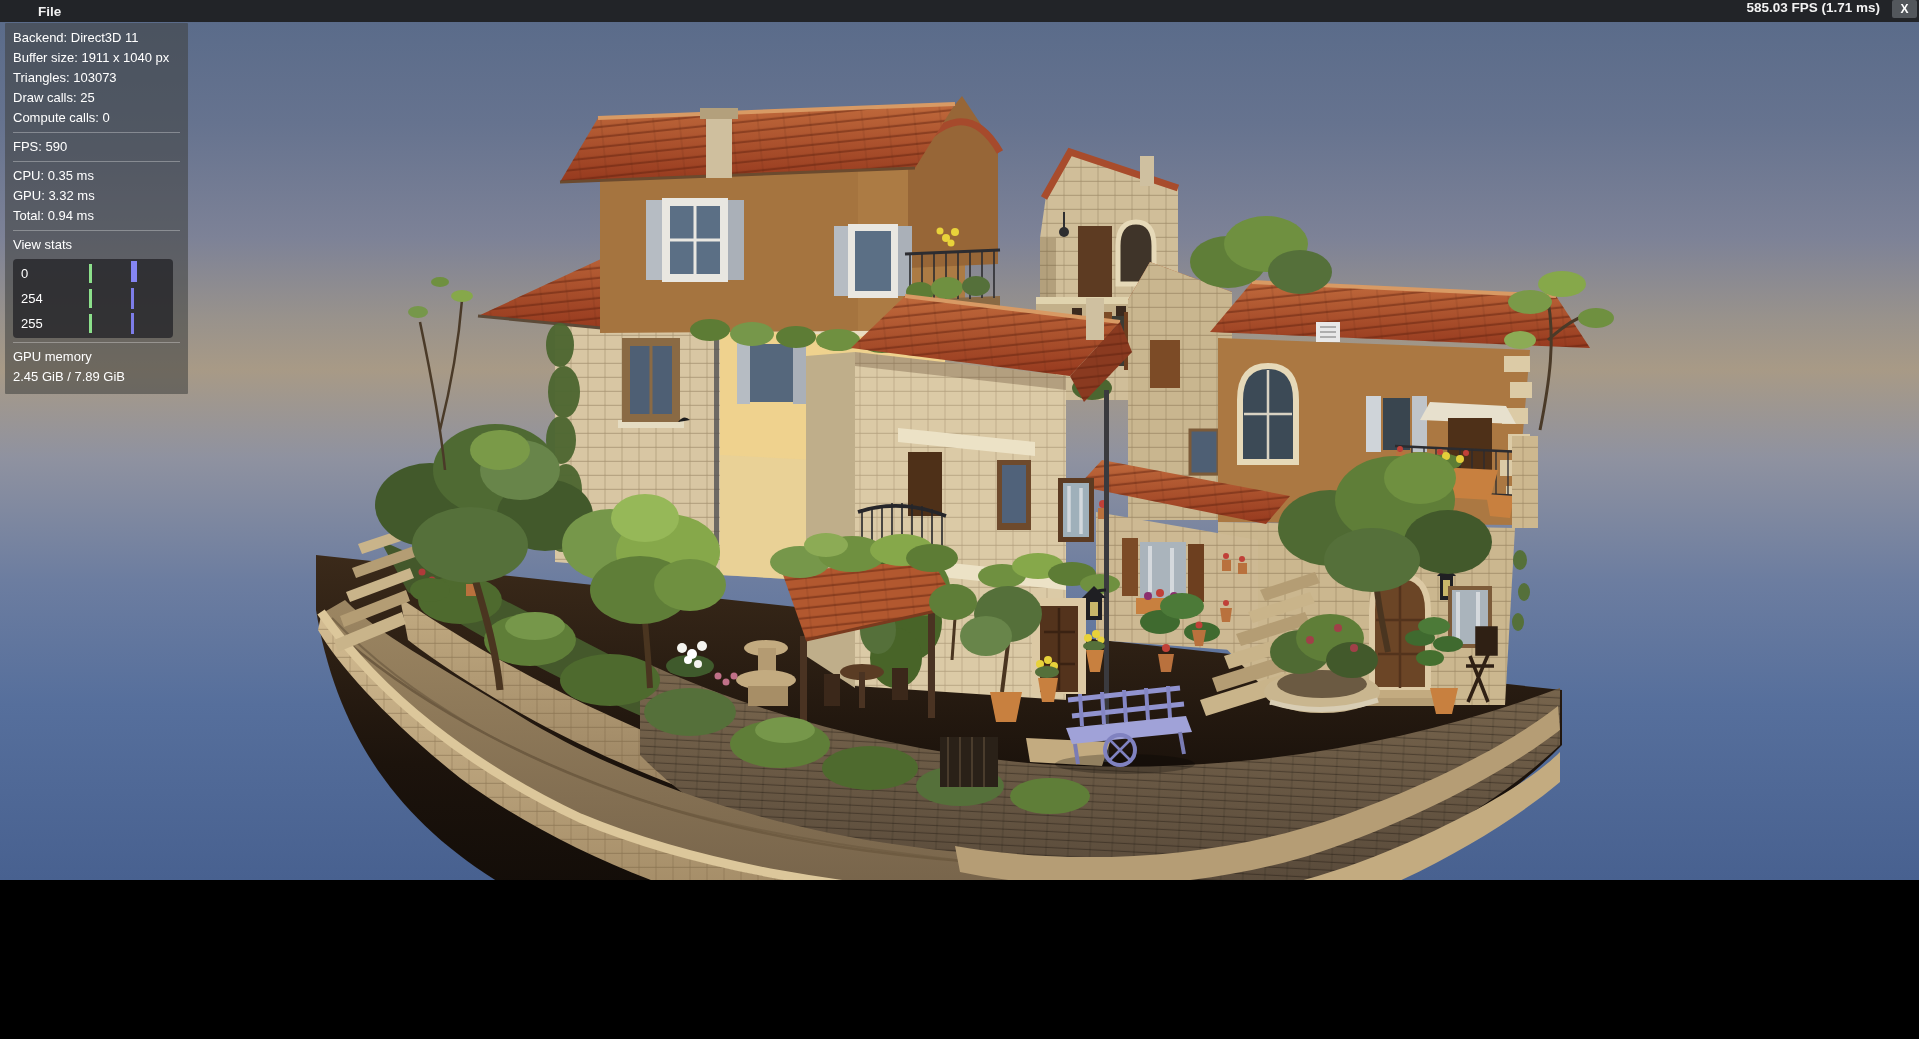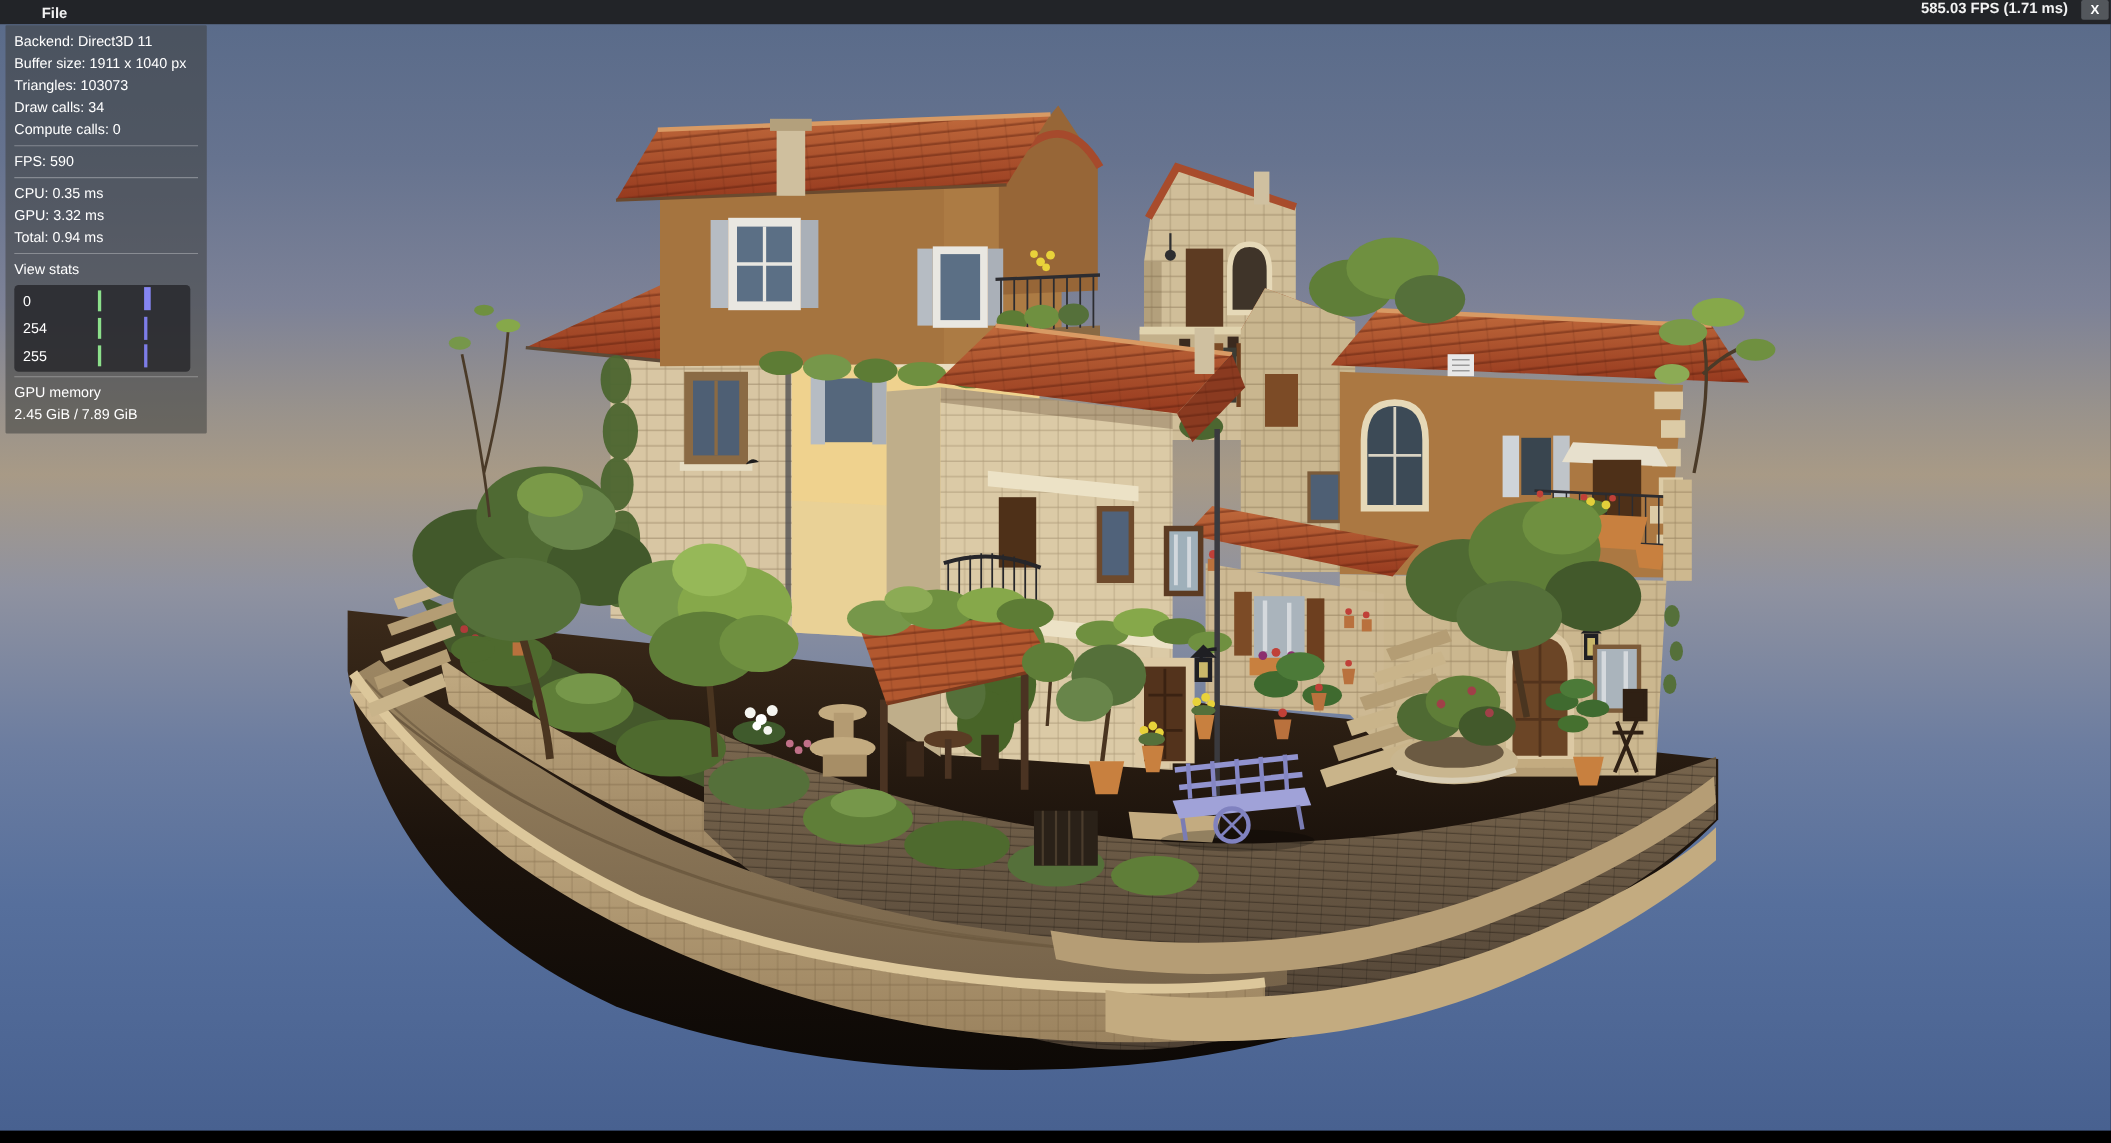--- a/index.html
+++ b/index.html
@@ -1,17 +1,17 @@
 <!DOCTYPE html>
 <html><head>
 <meta charset="utf-8">
 <style>
   html,body{margin:0;padding:0;background:#000;}
   *{box-sizing:border-box;}
-  .app{position:relative;width:1919px;height:1028px;overflow:hidden;
+  .app{position:relative;width:1919px;height:880px;overflow:hidden;
        font-family:"Liberation Sans","DejaVu Sans",sans-serif;}
 
   
   .viewport{position:absolute;inset:0;
     background:linear-gradient(180deg,
       #586a89 0%, #66738f 14%, #7d8297 27%, #98928c 36%,
       #a89a86 42%, #8f92a0 52%, #6c7da0 66%, #566f9c 80%, #486190 100%);}
   .viewport svg{position:absolute;inset:0;display:block;}
 
   
@@ -594,21 +594,21 @@
     <div class="tb-right">
       <span class="fps-readout">585.03 FPS (1.71 ms)</span>
       <button class="close-btn">X</button>
     </div>
   </div>
 
   <div class="stats">
     <div class="line">Backend: Direct3D 11</div>
     <div class="line">Buffer size: 1911 x 1040 px</div>
     <div class="line">Triangles: 103073</div>
-    <div class="line">Draw calls: 34</div>
+    <div class="line">Draw calls: 25</div>
     <div class="line">Compute calls: 0</div>
     <div class="sep"></div>
     <div class="line">FPS: 590</div>
     <div class="sep"></div>
     <div class="line">CPU: 0.35 ms</div>
     <div class="line">GPU: 3.32 ms</div>
     <div class="line">Total: 0.94 ms</div>
     <div class="sep"></div>
     <div class="line">View stats</div>
     <div class="viewstats">

